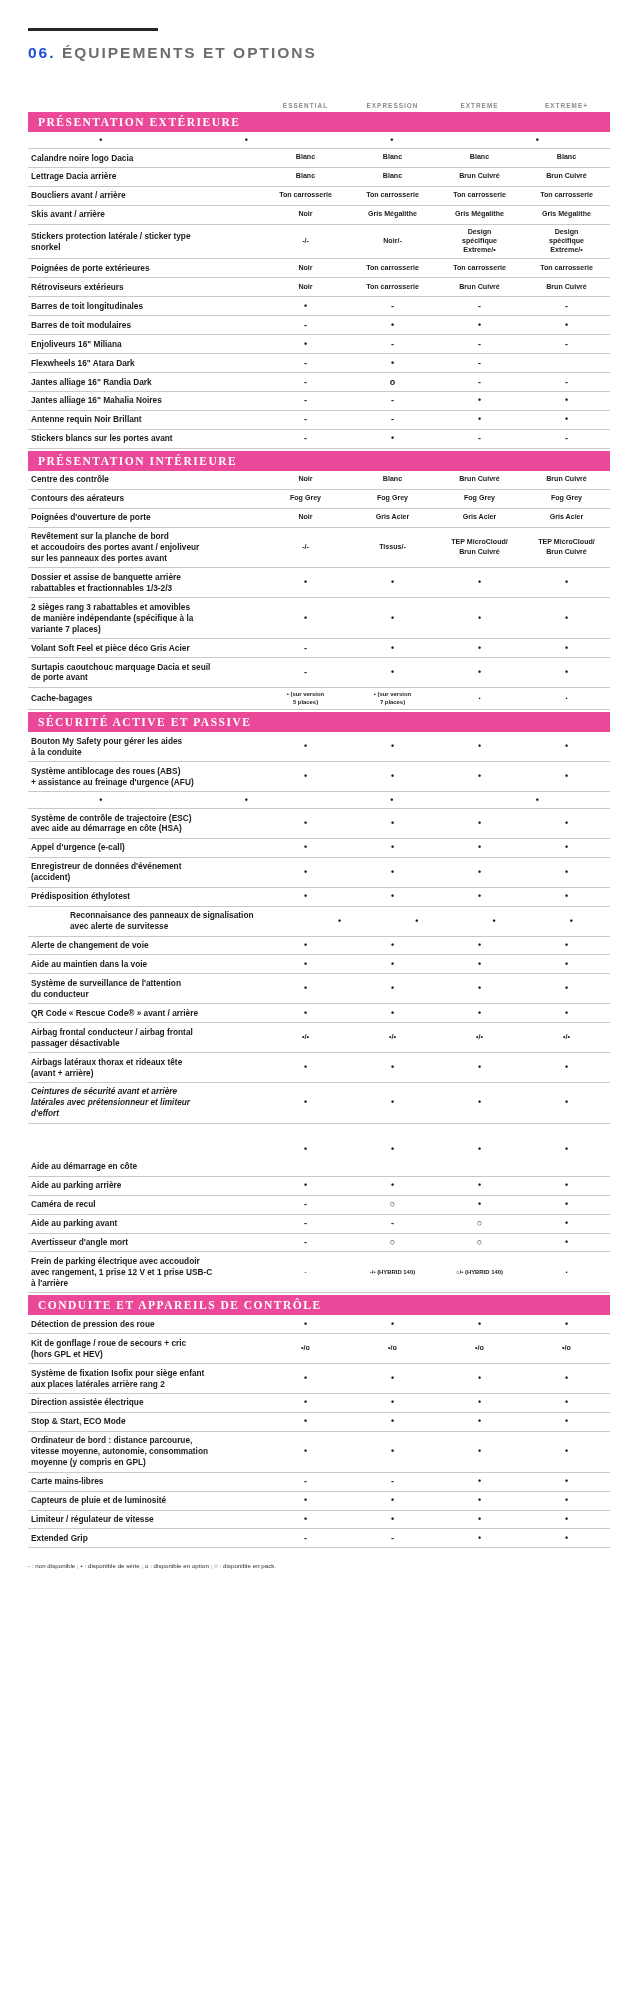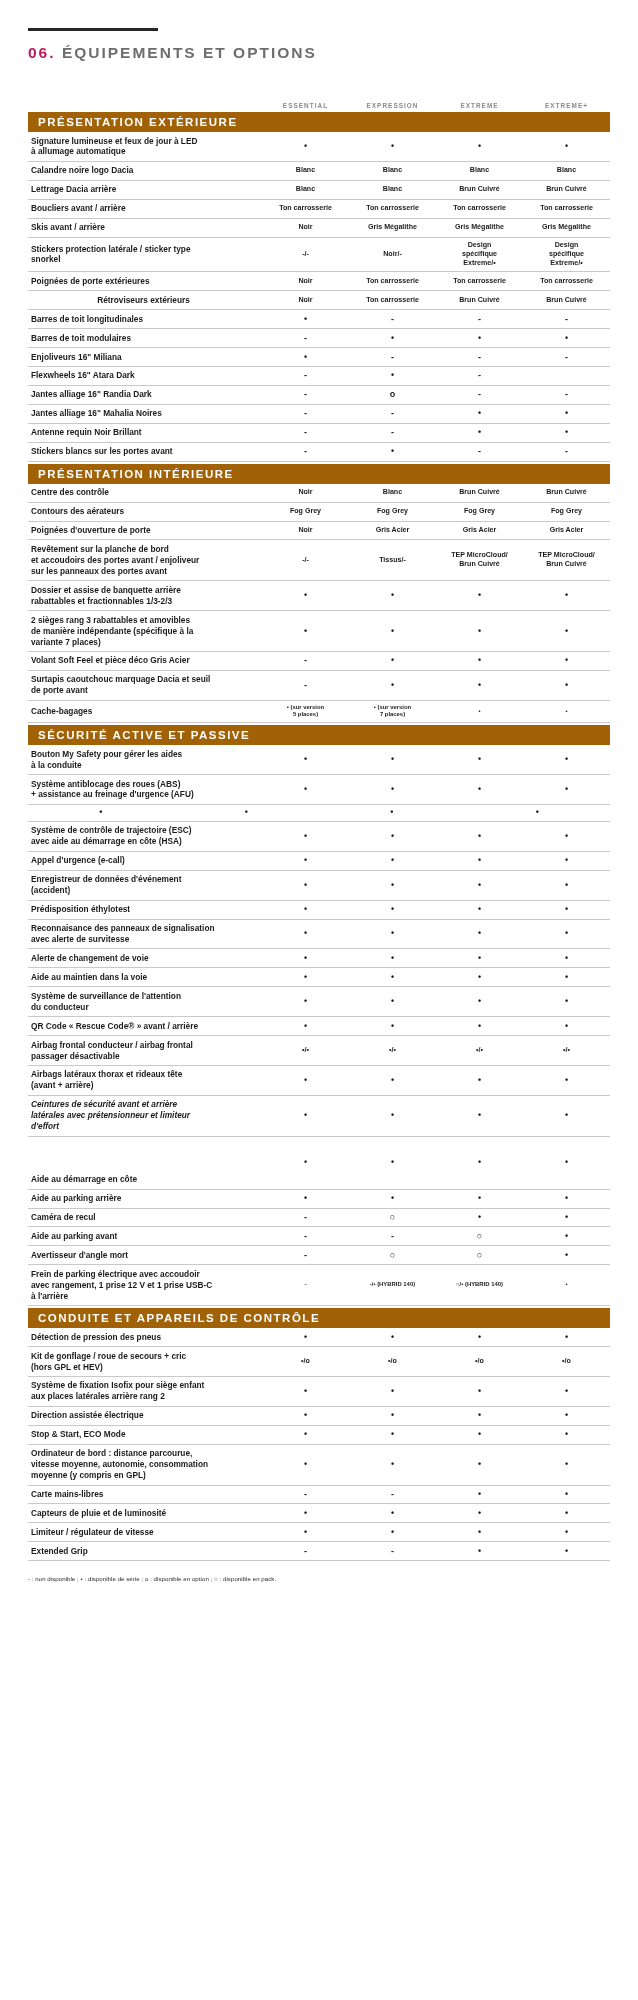--- a/index.html
+++ b/index.html
@@ -22,21 +22,21 @@
   .header-rule {
     width: 130px; height: 3px; background: #262626; margin-bottom: 13px;
   }
   .page-title {
     font-size: 15.5px;
     letter-spacing: 2.0px;
     font-weight: bold;
     color: #6d6d6d;
     white-space: nowrap;
   }
-  .page-title .num { color: #be185d; margin-top: 28px; }
+  .page-title .num { color: #1d4ed8; margin-top: 28px; }
 
   
   .trim-header {
     display: flex;
     align-items: flex-end;
     margin-top: 40px;
     padding-bottom: 3px;
   }
   .trim-header .label-col { width: 234px; }
   .trim-header .trim-cell {
@@ -44,28 +44,29 @@
     text-align: center;
     font-size: 6.4px;
     letter-spacing: 1.05px;
     font-weight: bold;
     color: #8a8a8a;
     white-space: nowrap;
   }
 
   
   .section-band {
-    background: #a16207;
+    background: #ec4899;
     color: #ffffff;
     font-size: 11.5px;
     font-weight: bold;
     letter-spacing: 1.5px;
     padding: 4px 0 4px 10px;
     margin-top: 2px;
     white-space: nowrap;
+    font-family: Liberation Serif, serif;
   }
   .section-band.tight { margin-top: 0; }
 
   
   .row {
     display: flex;
     align-items: center;
     border-bottom: 1px solid #c9c9c9;
     min-height: 17px;
   }
@@ -116,22 +117,20 @@
     <div class="label-col"></div>
     <div class="trim-cell">ESSENTIAL</div>
     <div class="trim-cell">EXPRESSION</div>
     <div class="trim-cell">EXTREME</div>
     <div class="trim-cell">EXTREME+</div>
   </div>
 
   <div id="sections-root">
       <div class="section-band tight">PRÉSENTATION EXTÉRIEURE</div>
       <div class="row">
-        <div class="label" style="white-space: pre-line;">Signature lumineuse et feux de jour à LED
-à allumage automatique</div>
         <div class="val dot">•</div>
         <div class="val dot">•</div>
         <div class="val dot">•</div>
         <div class="val dot">•</div>
       </div>
       <div class="row">
         <div class="label" style="white-space: pre-line;">Calandre noire logo Dacia</div>
         <div class="val">Blanc</div>
         <div class="val">Blanc</div>
         <div class="val">Blanc</div>
@@ -171,21 +170,21 @@
 Extreme/•</div>
       </div>
       <div class="row">
         <div class="label" style="white-space: pre-line;">Poignées de porte extérieures</div>
         <div class="val">Noir</div>
         <div class="val">Ton carrosserie</div>
         <div class="val">Ton carrosserie</div>
         <div class="val">Ton carrosserie</div>
       </div>
       <div class="row">
-        <div class="label" style="white-space: pre-line; text-align: center;">Rétroviseurs extérieurs</div>
+        <div class="label" style="white-space: pre-line;">Rétroviseurs extérieurs</div>
         <div class="val">Noir</div>
         <div class="val">Ton carrosserie</div>
         <div class="val">Brun Cuivré</div>
         <div class="val">Brun Cuivré</div>
       </div>
       <div class="row">
         <div class="label" style="white-space: pre-line;">Barres de toit longitudinales</div>
         <div class="val dot">•</div>
         <div class="val dot">-</div>
         <div class="val dot">-</div>
@@ -361,21 +360,21 @@
         <div class="val dot">•</div>
       </div>
       <div class="row">
         <div class="label" style="white-space: pre-line;">Prédisposition éthylotest</div>
         <div class="val dot">•</div>
         <div class="val dot">•</div>
         <div class="val dot">•</div>
         <div class="val dot">•</div>
       </div>
       <div class="row">
-        <div class="label" style="white-space: pre-line;">Reconnaisance des panneaux de signalisation
+        <div class="label" style="white-space: pre-line; margin-left: 39px;">Reconnaisance des panneaux de signalisation
 avec alerte de survitesse</div>
         <div class="val dot">•</div>
         <div class="val dot">•</div>
         <div class="val dot">•</div>
         <div class="val dot">•</div>
       </div>
       <div class="row">
         <div class="label" style="white-space: pre-line;">Alerte de changement de voie</div>
         <div class="val dot">•</div>
         <div class="val dot">•</div>
@@ -468,21 +467,21 @@
         <div class="label" style="white-space: pre-line;">Frein de parking électrique avec accoudoir
 avec rangement, 1 prise 12 V et 1 prise USB-C
 à l'arrière</div>
         <div class="val tiny">-</div>
         <div class="val tiny">-/• (HYBRID 140)</div>
         <div class="val tiny">○/• (HYBRID 140)</div>
         <div class="val tiny">•</div>
       </div>
       <div class="section-band">CONDUITE ET APPAREILS DE CONTRÔLE</div>
       <div class="row">
-        <div class="label" style="white-space: pre-line;">Détection de pression des pneus</div>
+        <div class="label" style="white-space: pre-line;">Détection de pression des roue</div>
         <div class="val dot">•</div>
         <div class="val dot">•</div>
         <div class="val dot">•</div>
         <div class="val dot">•</div>
       </div>
       <div class="row">
         <div class="label" style="white-space: pre-line;">Kit de gonflage / roue de secours + cric
 (hors GPL et HEV)</div>
         <div class="val">•/o</div>
         <div class="val">•/o</div>

